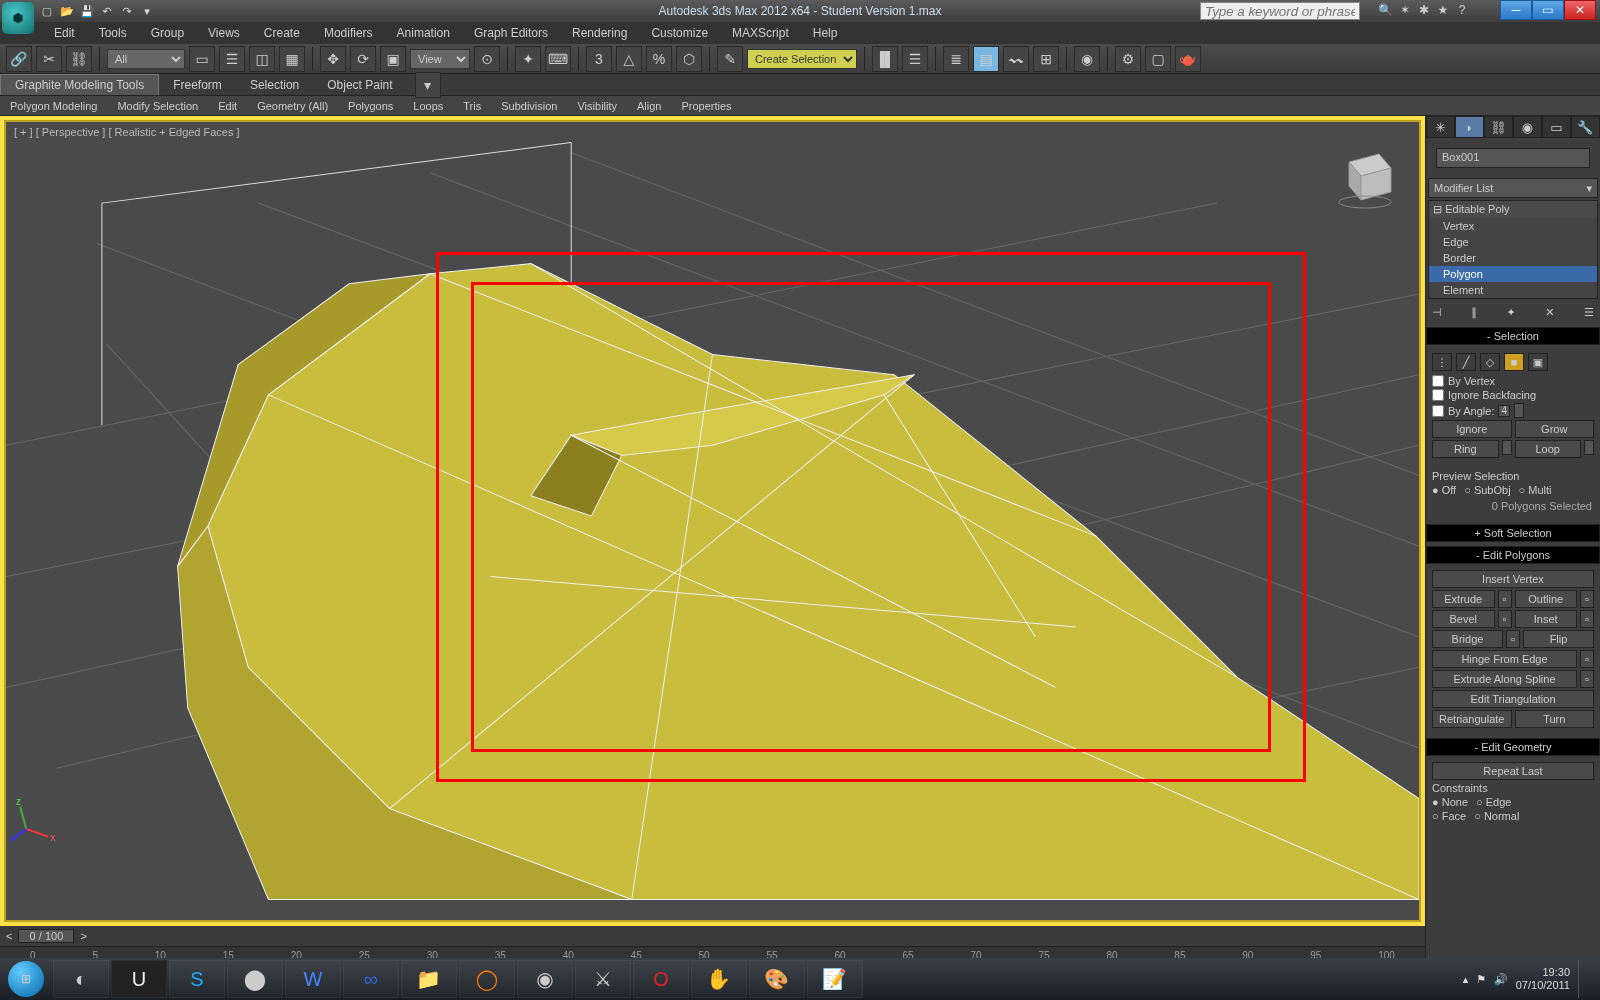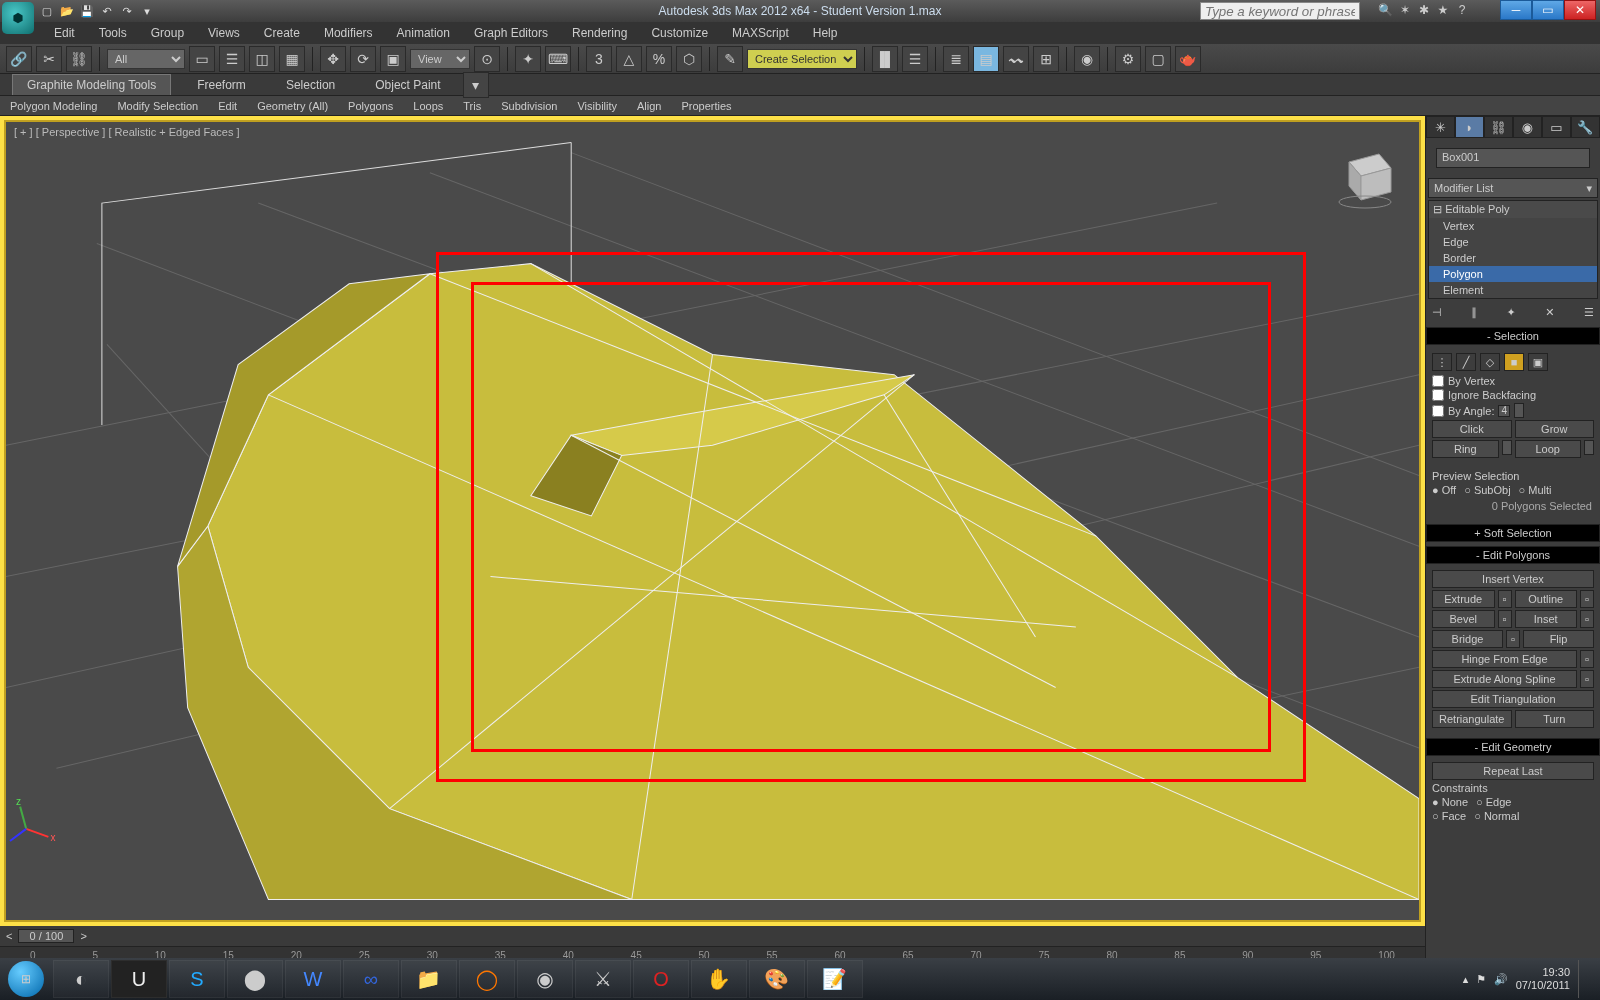--- a/index.html
+++ b/index.html
@@ -26,21 +26,21 @@
 
 .maintoolbar { height:30px; background:linear-gradient(#4a4a4a,#3c3c3c); display:flex; align-items:center; padding:0 6px; gap:4px; border-bottom:1px solid #222; }
 .tbtn { width:26px; height:26px; background:#444; border:1px solid #2a2a2a; display:flex; align-items:center; justify-content:center; color:#ccc; font-size:14px; }
 .tbtn.active { background:#7ab7e0; }
 .tsel { height:20px; background:#666; color:#ccc; border:1px solid #333; font-size:11px; padding:1px 3px; }
 .tsel.yellow { background:#cfcf50; color:#333; }
 .tsep { width:1px; height:24px; background:#222; margin:0 3px; }
 
 
 .ribbon1 { height:22px; background:#3a3a3a; display:flex; align-items:center; border-bottom:1px solid #222; }
-.ribtab { padding:3px 14px; color:#ccc; font-size:12px;margin-left:12px; }
+.ribtab { padding:3px 14px; color:#ccc; font-size:12px; }
 .ribtab.active { background:#555; border:1px solid #777; border-bottom:none; }
 .ribbon2 { height:20px; background:#444; display:flex; align-items:center; border-bottom:1px solid #222; }
 .ribbon2 .sub { padding:2px 10px; font-size:11px; color:#ccc; }
 
 
 .workarea { position:absolute; top:116px; left:0; right:175px; bottom:74px; background:#fde047; }
 .viewport { position:absolute; left:4px; top:4px; right:4px; bottom:4px; background:#4a4a4a; border:2px solid #c0a020; }
 .vplabel { position:absolute; left:8px; top:4px; color:#bbb; font-size:11px; }
 .viewcube { position:absolute; right:20px; top:20px; width:70px; height:70px; }
 .redbox1 { position:absolute; border:3px solid #f00; }
@@ -402,21 +402,21 @@
         <input type="checkbox" style="">
         <span>Ignore Backfacing</span>
       </div>
     <div class="chk">
         <input type="checkbox" style="">
         <span>By Angle:</span> 
         <input class="numfield" value="45.0" style="">
         <span class="spinner"></span>
       </div>
     <div class="btnrow">
-        <span class="b">Click</span>
+        <span class="b">Ignore</span>
         <span class="b">Grow</span>
       </div>
     <div class="btnrow">
         <span class="b">Ring</span>
         <span class="spinner"></span>
         <span class="b">Loop</span>
         <span class="spinner"></span>
       </div>
     <div style="margin-top:12px">Preview Selection</div>
     <div class="radio">

